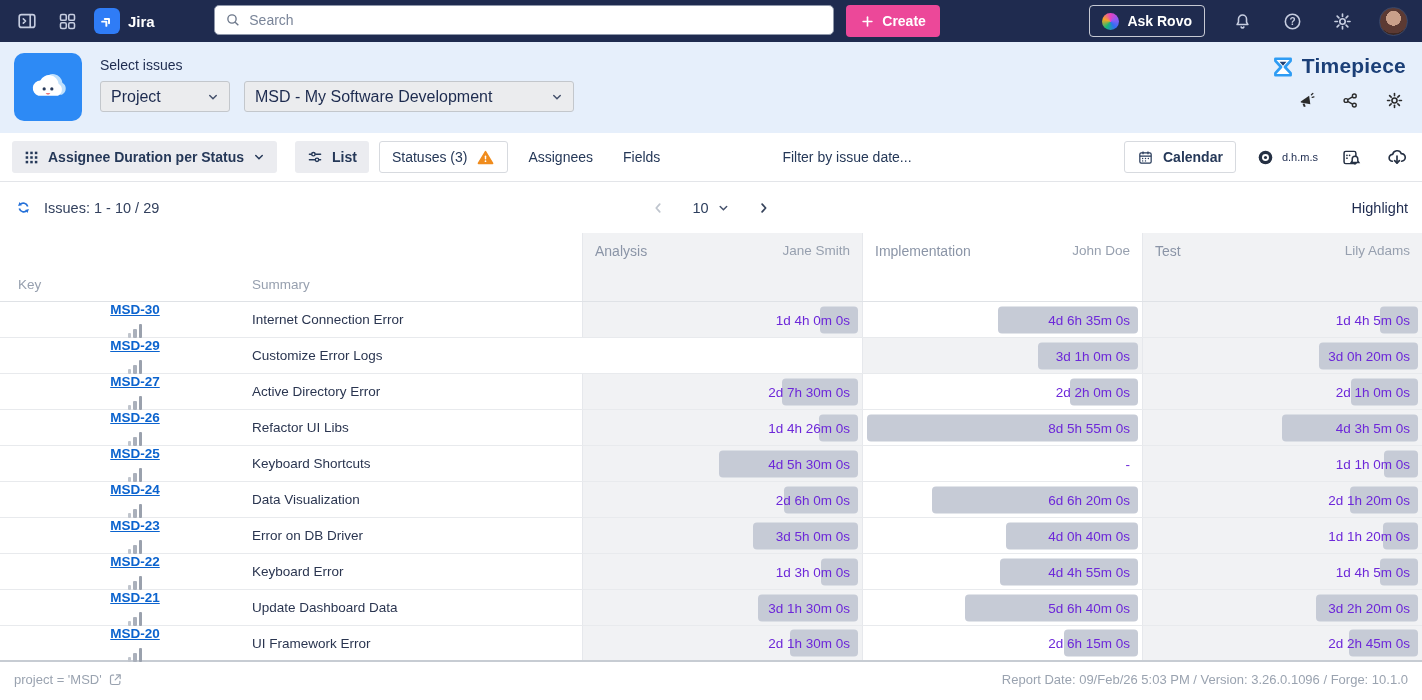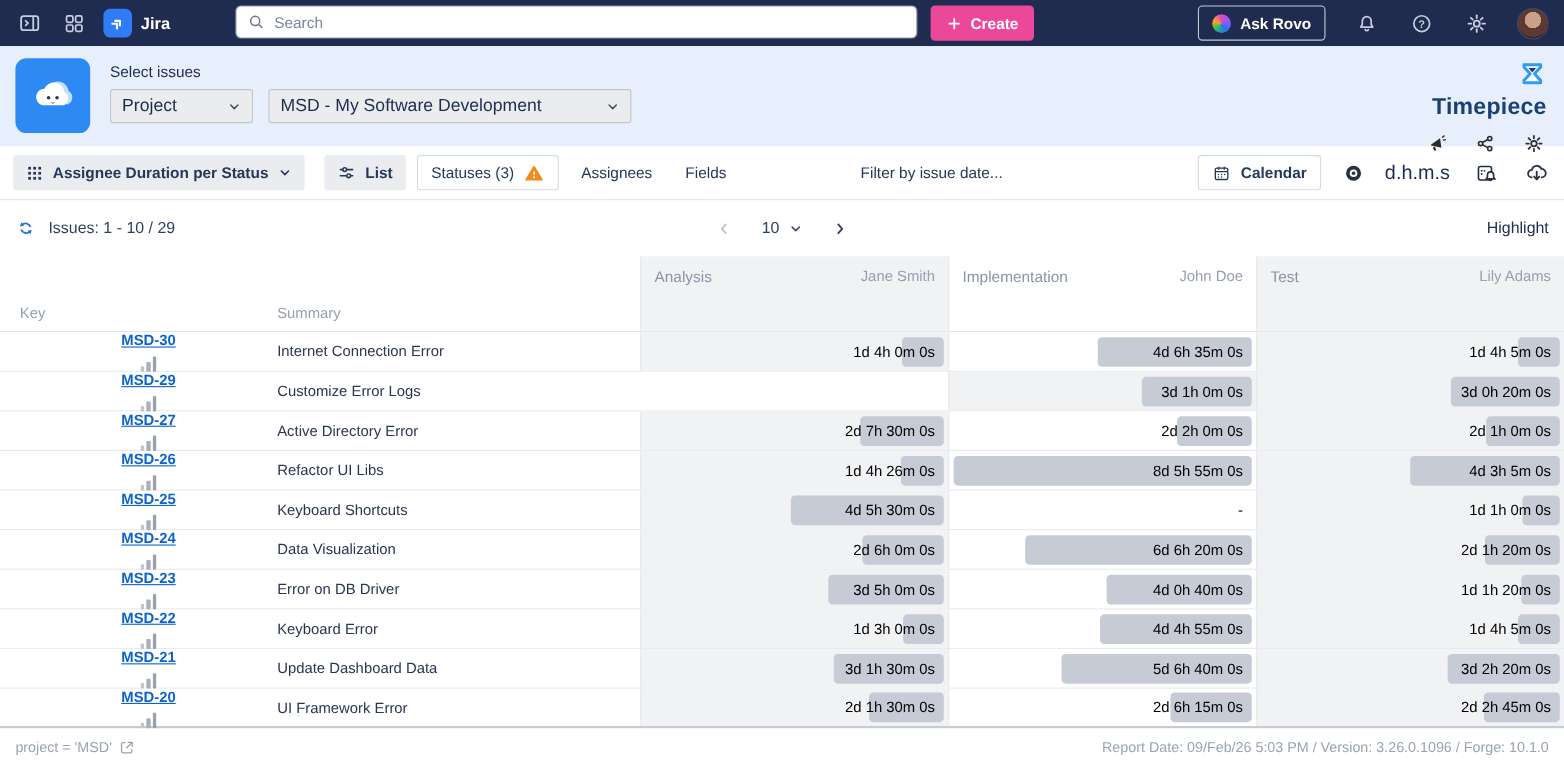--- a/index.html
+++ b/index.html
@@ -30,36 +30,36 @@
   
   .select-panel { height:91px; background:#e6effb; position:relative; display:flex; padding:11px 14px 0; }
   .app-logo { width:68px; height:68px; background:#2d8af5; border-radius:10px; display:flex; align-items:center; justify-content:center; flex:0 0 auto; }
   .select-col { margin-left:18px; }
   .select-label { font-size:14px; color:#1d2b4f; margin:4px 0 8px; }
   .dd { height:31px; background:#ebecee; border:1px solid #c3c7cc; border-radius:3px; display:inline-flex;
     align-items:center; justify-content:space-between; padding:0 10px; font-size:16px; color:#1d2b4f; cursor:pointer; }
   .dd-scope { width:130px; margin-right:14px; }
   .dd-project { width:330px; }
   .panel-right { position:absolute; right:16px; top:12px; display:flex; flex-direction:column; align-items:flex-end; gap:10px; }
-  .brand { display:flex; align-items:flex-end; gap:6px;flex-direction:column; }
+  .brand { display:flex; align-items:flex-start; gap:6px; }
   .brand-name { font-size:21px; font-weight:700; color:#1b3f77; letter-spacing:.2px; }
   .panel-icons { display:flex; gap:24px; padding-right:2px; }
   .panel-icons .nav-icon-btn { width:20px; height:20px; }
 
   
   .toolbar { height:48px; display:flex; align-items:center; padding:0 12px; background:#fff; }
   .tb-btn { height:32px; display:flex; align-items:center; gap:9px; border-radius:3px; font-size:14px;
     color:#253858; border:none; background:transparent; cursor:pointer; padding:0 12px; font-family:inherit; }
   .tb-gray { background:#ebecf0; }
   .tb-white { background:#fff; border:1px solid #d7dadf; }
   .tb-plain { padding:0 10px; }
   .gap-s { margin-left:10px; } .gap-m { margin-left:18px; }
   .filter-label { margin-left:112px; font-size:14px; color:#253858; cursor:pointer; }
   .tb-right { margin-left:auto; display:flex; align-items:center; gap:20px; }
-  .fmt-toggle { display:flex; align-items:center; gap:19px; cursor:pointer; font-size:18px; color:#1d2b4f; }
+  .fmt-toggle { display:flex; align-items:center; gap:7px; cursor:pointer; font-size:11px; color:#1d2b4f; }
   .hdivider { height:1px; background:#e3e5e9; }
 
   
   .pagerow { height:51px; display:flex; align-items:center; padding:0 14px; position:relative; }
   .issues-count { display:flex; align-items:center; gap:11px; font-size:14.5px; color:#33415e; }
   .pager { position:absolute; left:50%; transform:translateX(-50%); display:flex; align-items:center; gap:27px; }
   .pager .pg { cursor:pointer; display:flex; align-items:center; }
   .page-size { display:flex; align-items:center; gap:9px; font-size:14.5px; color:#2c3e5d; cursor:pointer; }
   .highlight { margin-left:auto; font-size:14.5px; font-weight:400; color:#1e2b4f; cursor:pointer; }
 
@@ -78,21 +78,21 @@
   .td-key { width:252px; padding-left:18px; display:flex; align-items:center; gap:7px;flex-direction:column; }
   .issue-link { color:#0b63ce; font-weight:700; font-size:13.5px; text-decoration:underline; cursor:pointer; }
   .mini-chart { display:inline-flex; align-items:flex-end; gap:2px; height:14px; cursor:pointer; }
   .mini-chart i { display:block; width:3.5px; border-radius:1px; }
   .mini-chart i:nth-child(1){ height:5px; background:#c0c5cd; }
   .mini-chart i:nth-child(2){ height:9px; background:#aab0bb; }
   .mini-chart i:nth-child(3){ height:14px; background:#9aa1ad; }
   .td-summary { flex:1; display:flex; align-items:center; font-size:13.5px; color:#2a3550; }
   .td-dur { width:280px; border-left:1px solid #e6e8ec; position:relative; }
   .dur-bar { position:absolute; right:4px; top:50%; transform:translateY(-50%); height:27px; border-radius:4px; background:#c6cbd6; }
-  .dur-text { position:absolute; right:12px; top:50%; transform:translateY(-50%); font-size:13.5px; color:#000000; white-space:nowrap; }
+  .dur-text { position:absolute; right:12px; top:50%; transform:translateY(-50%); font-size:13.5px; color:#6d28d9; white-space:nowrap; }
 
   
   .footer { display:flex; justify-content:space-between; align-items:center; padding:10px 14px 0; font-size:13px; color:#9aa3b0; }
   .jql { display:flex; align-items:center; gap:6px; }
 
   svg { display:block; }
 </style>
 </head>
 <body>
 

